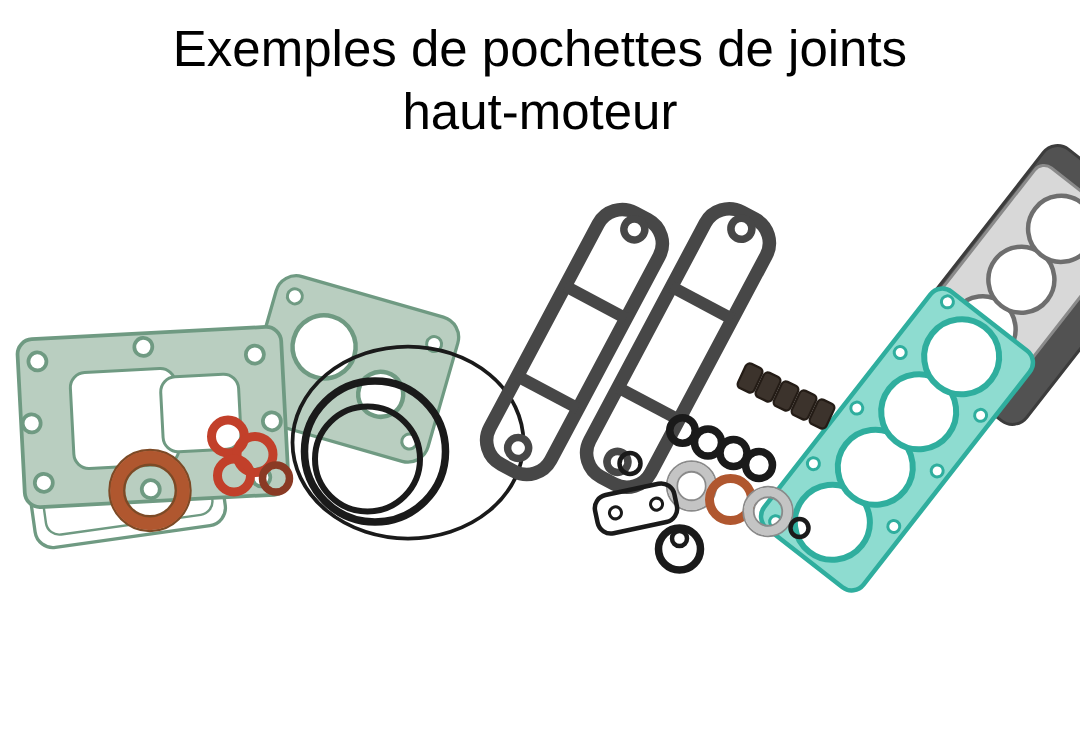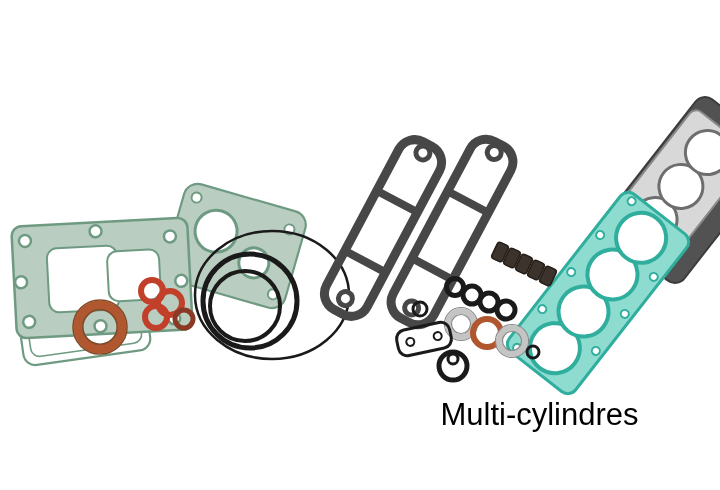--- a/index.html
+++ b/index.html
@@ -62,20 +62,24 @@
   .c-darkplate   { fill: #525252; stroke: #3c3c3c; }
   .c-brown       { fill: var(--seal-brown); stroke: #241c16; }
   .c-metal       { fill: none; stroke: #c4c4c4; }
   .c-metal-edge  { fill: none; stroke: #8a8a8a; }
 </style>
 </head>
 <body>
 
 <div id="stage">
 
+  <header class="title">
+    <div>Exemples de pochettes de joints</div>
+    <div>haut-moteur</div>
+  </header>
 
   <svg id="illustration" viewBox="0 0 720 490" aria-hidden="true">
 
     <g>
 
       <g transform="rotate(-8 84 326)">
         <rect x="20" y="294" width="128" height="64" rx="12" class="c-green-line" stroke-width="2.2"></rect>
         <rect x="28" y="302" width="112" height="48" rx="9" class="c-green-line" stroke-width="1.6"></rect>
       </g>
 
@@ -216,15 +220,14 @@
       </g>
 
       <g>
         <circle cx="533" cy="352" r="6" class="c-black-ring" stroke-width="3"></circle>
         <circle cx="420" cy="309" r="7" class="c-black-ring" stroke-width="3"></circle>
       </g>
     </g>
   </svg>
 
 
-  <div class="caption caption-right">Multi-cylindres</div>
 
 </div>
 
 </body></html>

